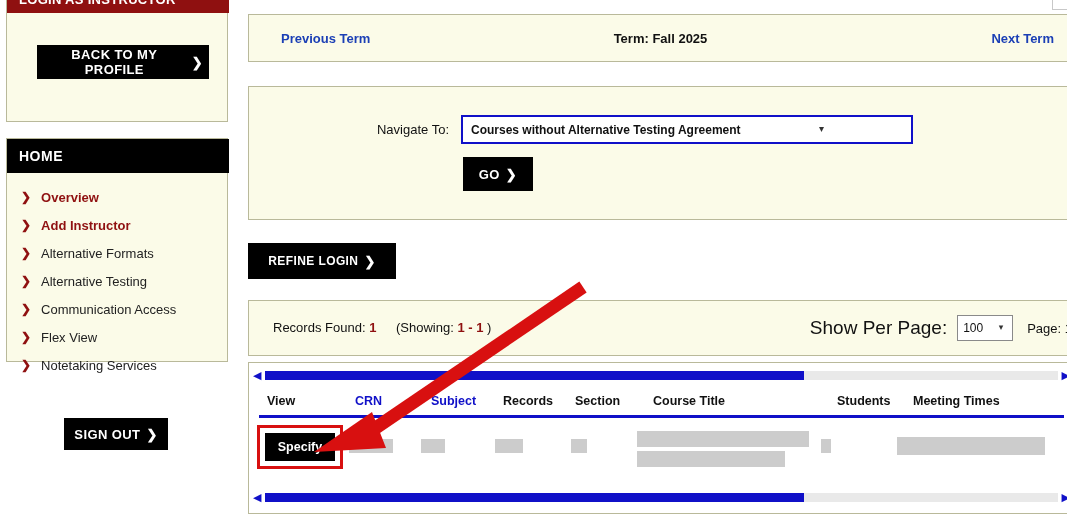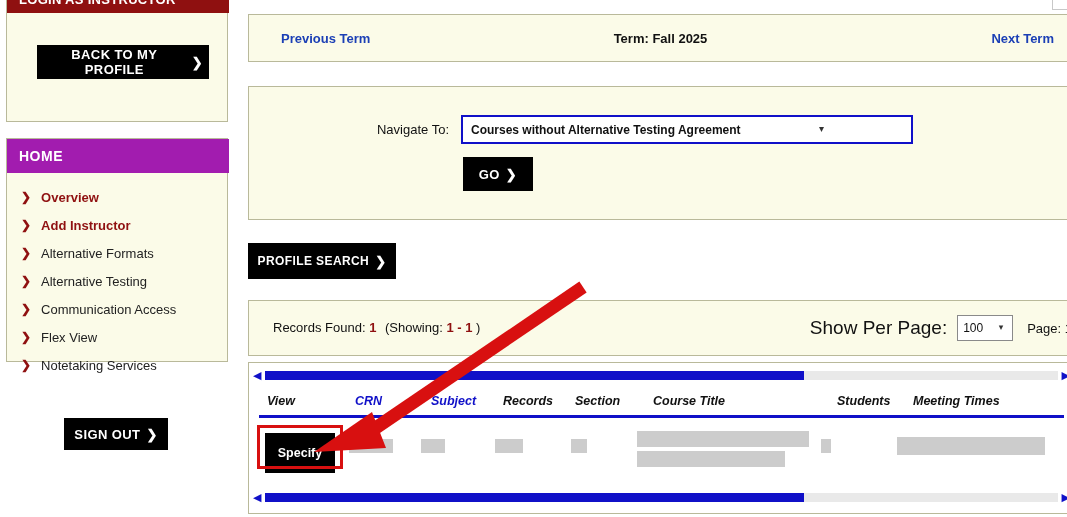--- a/index.html
+++ b/index.html
@@ -68,21 +68,21 @@
     position: absolute;
     left: 6px; top: 138px;
     width: 222px; height: 224px;
     background: #fbfbe8;
     border: 1px solid #b9b99a;
   }
   .home-title {
     position: absolute;
     left: 0; top: 0;
     width: 222px; height: 34px;
-    background: #a21caf;
+    background: #000000;
     color: #ffffff;
     font-size: 14px;
     font-weight: bold;
     letter-spacing: 0.5px;
     padding: 9px 0 0 12px;
   }
   .nav-list {
     position: absolute;
     left: 0; top: 44px;
     width: 222px;
@@ -214,21 +214,21 @@
     left: 8px; top: 300px;
     width: 825px; height: 56px;
   }
   .records-text {
     position: absolute;
     left: 24px; top: 19px;
     font-size: 13px;
     color: #111111;
   }
   .records-text .num { color: #8f1010; font-weight: bold; }
-  .records-text .showing { margin-left: 5px; }
+  .records-text .showing { margin-left: 16px; }
   .perpage {
     position: absolute;
     right: 0px; top: 14px;
     display: flex;
     align-items: center;
     gap: 10px;
   }
   .perpage-label { font-size: 19px; color: #111111; }
   .perpage-select-wrap { position: relative; width: 52px; height: 26px; border-radius: 11px; }
   select.perpage-select {
@@ -293,38 +293,38 @@
   .thead {
     position: absolute;
     left: 0; top: 24px;
     width: 825px; height: 28px;
     display: flex;
     align-items: center;
     font-size: 12.5px;
     font-weight: bold;
     color: #111111;
   }
-  .thead .th { white-space: nowrap; font-style: italic; }
+  .thead .th { white-space: nowrap; }
   .thead .th.link { color: #1010c8; cursor: pointer; }
   .hr-blue {
     position: absolute;
     left: 10px; top: 52px;
     width: 805px; height: 3px;
     background: #1010c8;
   }
 
   .trow {
     position: absolute;
     left: 0; top: 60px;
     width: 825px; height: 54px;
   }
   .specify-btn {
     position: absolute;
     left: 16px; top: 10px;
-    width: 70px; height: 40px;
+    width: 70px; height: 28px;
     background: #000000;
     color: #ffffff;
     border: none;
     font-family: "Liberation Sans", sans-serif;
     font-size: 12.5px;
     font-weight: bold;
     cursor: pointer;
   }
   .specify-highlight {
     position: absolute;
@@ -429,21 +429,21 @@
           <span class="select-arrow">▾</span>
         </div>
       </div>
       <button class="btn-black go-btn">
         <span>GO</span>
         <span class="chev">❯</span>
       </button>
     </div>
 
     <button class="btn-black refine-btn">
-      <span>PROFILE SEARCH</span>
+      <span>REFINE LOGIN</span>
       <span class="chev">❯</span>
     </button>
 
     <div class="records-panel panel">
       <div class="records-text">
         <span>Records Found:</span>
         <span class="num">1</span>
         <span class="showing">(Showing:</span>
         <span class="num">1 - 1</span>
         <span>)</span>

